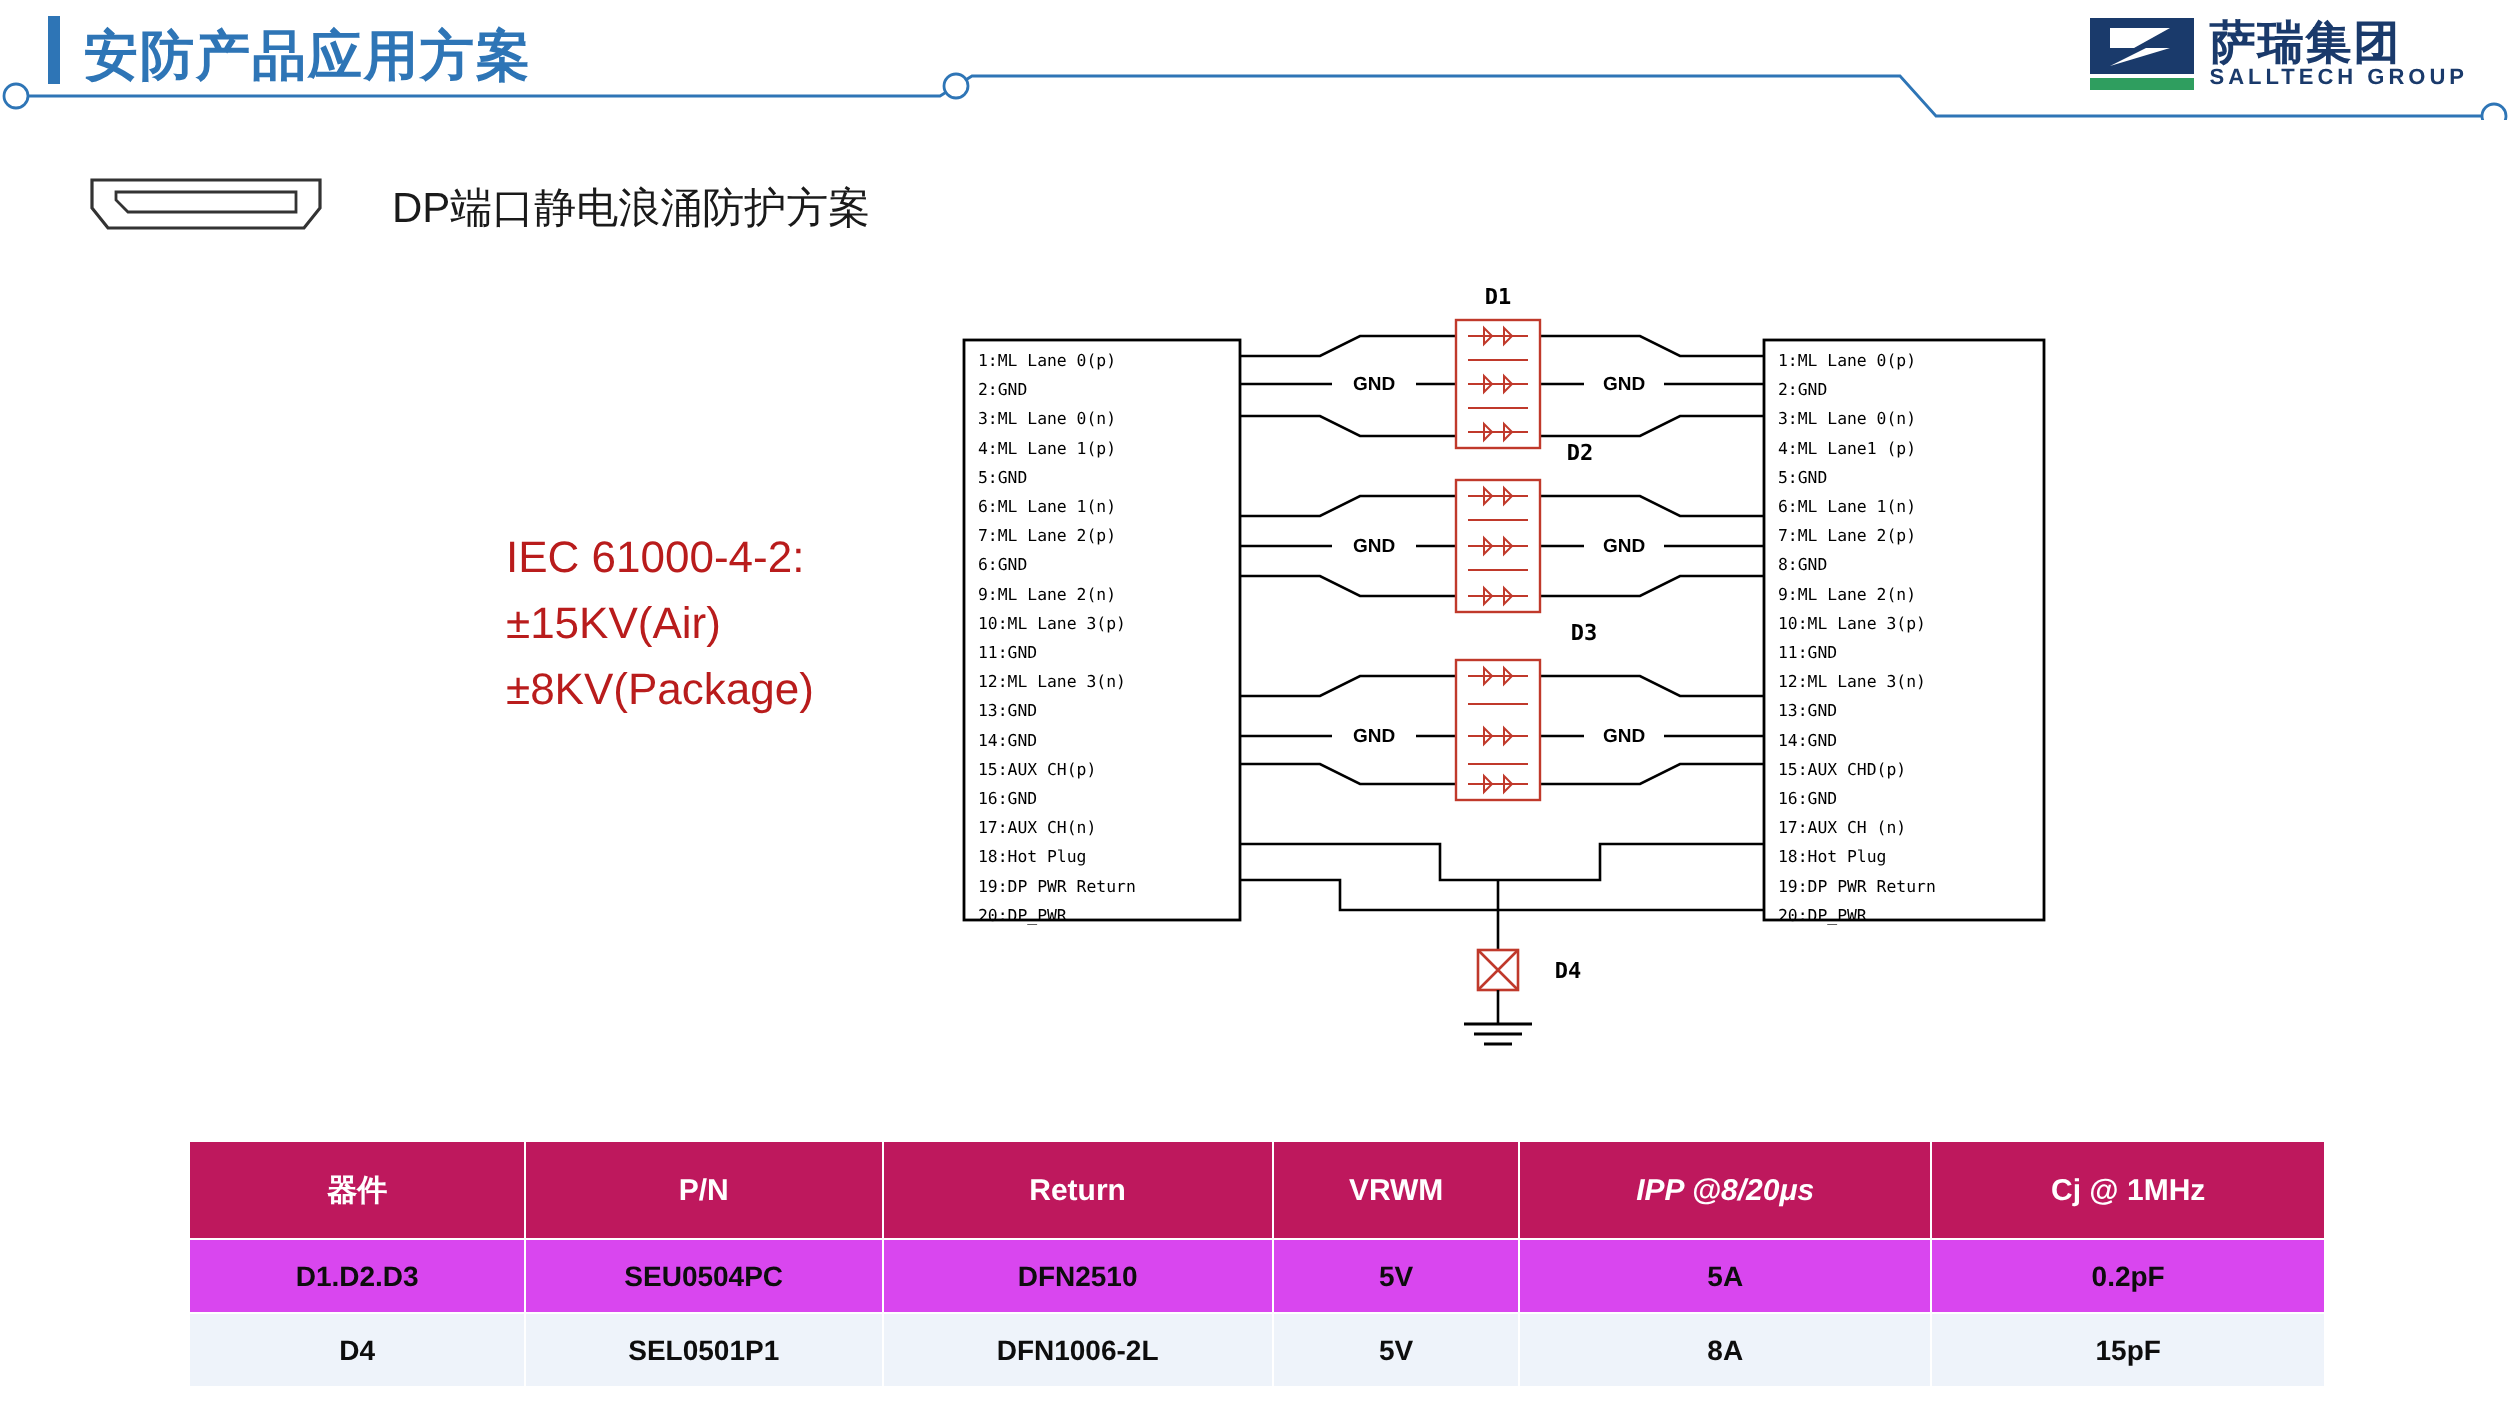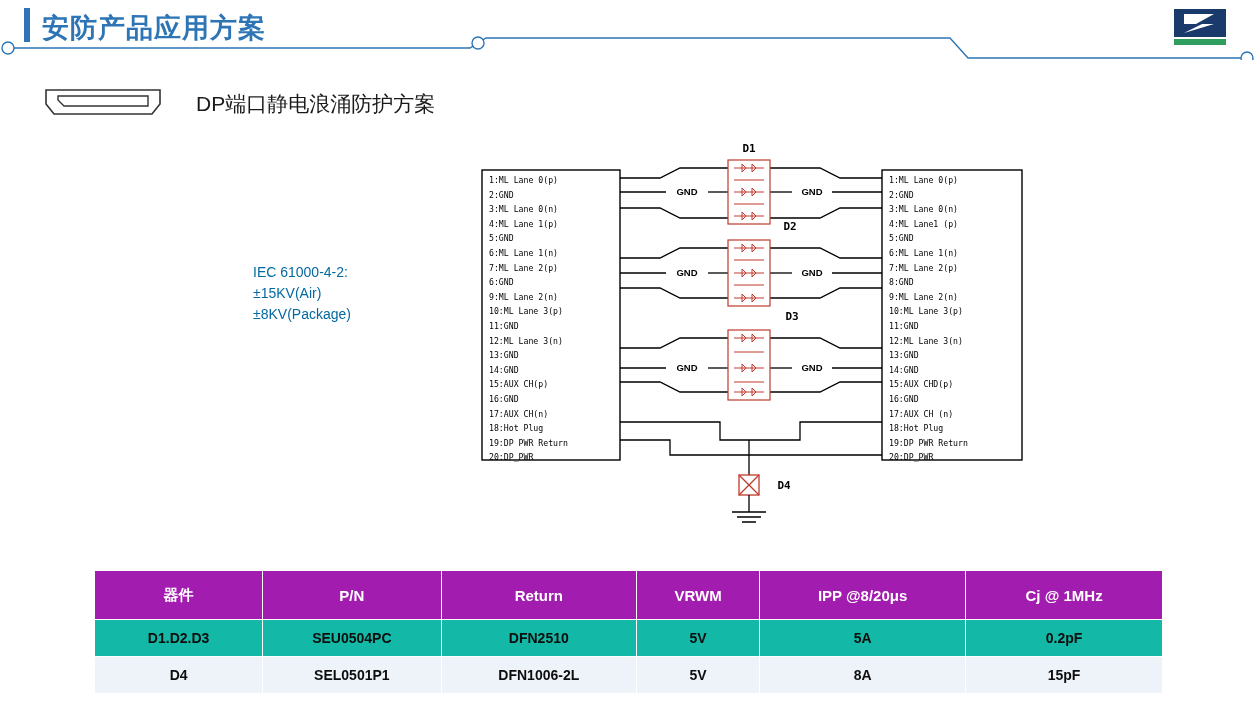--- a/index.html
+++ b/index.html
@@ -86,65 +86,65 @@
     font-size: 21px;
     font-weight: normal;
     color: #1a1a1a;
     white-space: nowrap;
   }
 
   
   #iec-note {
     position: absolute;
     left: 253px; top: 262px;
-    font-size: 14px;
-    color: #0369a1;
+    font-size: 22px;
+    color: #b91c1c;
     line-height: 1.5;
     white-space: nowrap;
   }
 
   
   #schematic {
     position: absolute;
     left: 470px; top: 140px;
     width: 570px; height: 400px;
   }
 
   
   #spec-table {
     position: absolute;
     left: 94px; top: 570px;
     width: 1069px;
     border-collapse: collapse;
     font-size: 14px;
   }
   #spec-table th {
-    background: #a21caf;
+    background: #be185d;
     color: #ffffff;
     font-weight: bold;
     height: 46px;
     border: 1px solid #ffffff;
     font-size: 15px;
   }
   #spec-table td {
     height: 34px;
     text-align: center;
     border: 1px solid #ffffff;
     font-weight: bold;
     color: #0d0d0d;
     font-size: 14px;
   }
-  #spec-table tr.row-even td { background: #14b8a6; }
+  #spec-table tr.row-even td { background: #d946ef; }
   #spec-table tr.row-odd  td { background: #eef3fa; }
 
   .col-0 { width: 168px; }
   .col-1 { width: 178px; }
   .col-2 { width: 196px; }
   .col-3 { width: 122px; }
-  .col-4 { width: 207px; }
+  .col-4 { width: 207px; font-style: italic; }
   .col-5 { width: 198px; }
 </style>
 </head>
 <body>
 
 <div id="header">
   <div id="header-accent"></div>
   <div id="page-title">安防产品应用方案</div>
 
   <div id="divider-wrap">
@@ -156,20 +156,24 @@
     </svg>
   </div>
 
   <div id="logo-block">
     <div id="logo-mark">
       <svg width="52" height="36" viewBox="0 0 52 36" xmlns="http://www.w3.org/2000/svg">
         <rect x="0" y="0" width="52" height="28" fill="#1a3a6b"></rect>
         <path d="M10 5 L40 5 L22 15 L40 15 L10 24 L28 15 L10 15 Z" fill="#ffffff"></path>
         <rect x="0" y="30" width="52" height="6" fill="#2f9e5f"></rect>
       </svg>
+    </div>
+    <div id="logo-text">
+      <div id="logo-cn">萨瑞集团</div>
+      <div id="logo-en">SALLTECH GROUP</div>
     </div>
   </div>
 </div>
 
 <div id="connector-icon">
   <svg width="120" height="36" viewBox="0 0 120 36" xmlns="http://www.w3.org/2000/svg">
     <path d="M2,6 L116,6 L116,20 L108,30 L10,30 L2,20 Z" fill="#ffffff" stroke="#333333" stroke-width="1.6"></path>
     <path d="M14,12 L104,12 L104,22 L20,22 L14,16 Z" fill="#ffffff" stroke="#333333" stroke-width="1.4"></path>
   </svg>
 </div>

